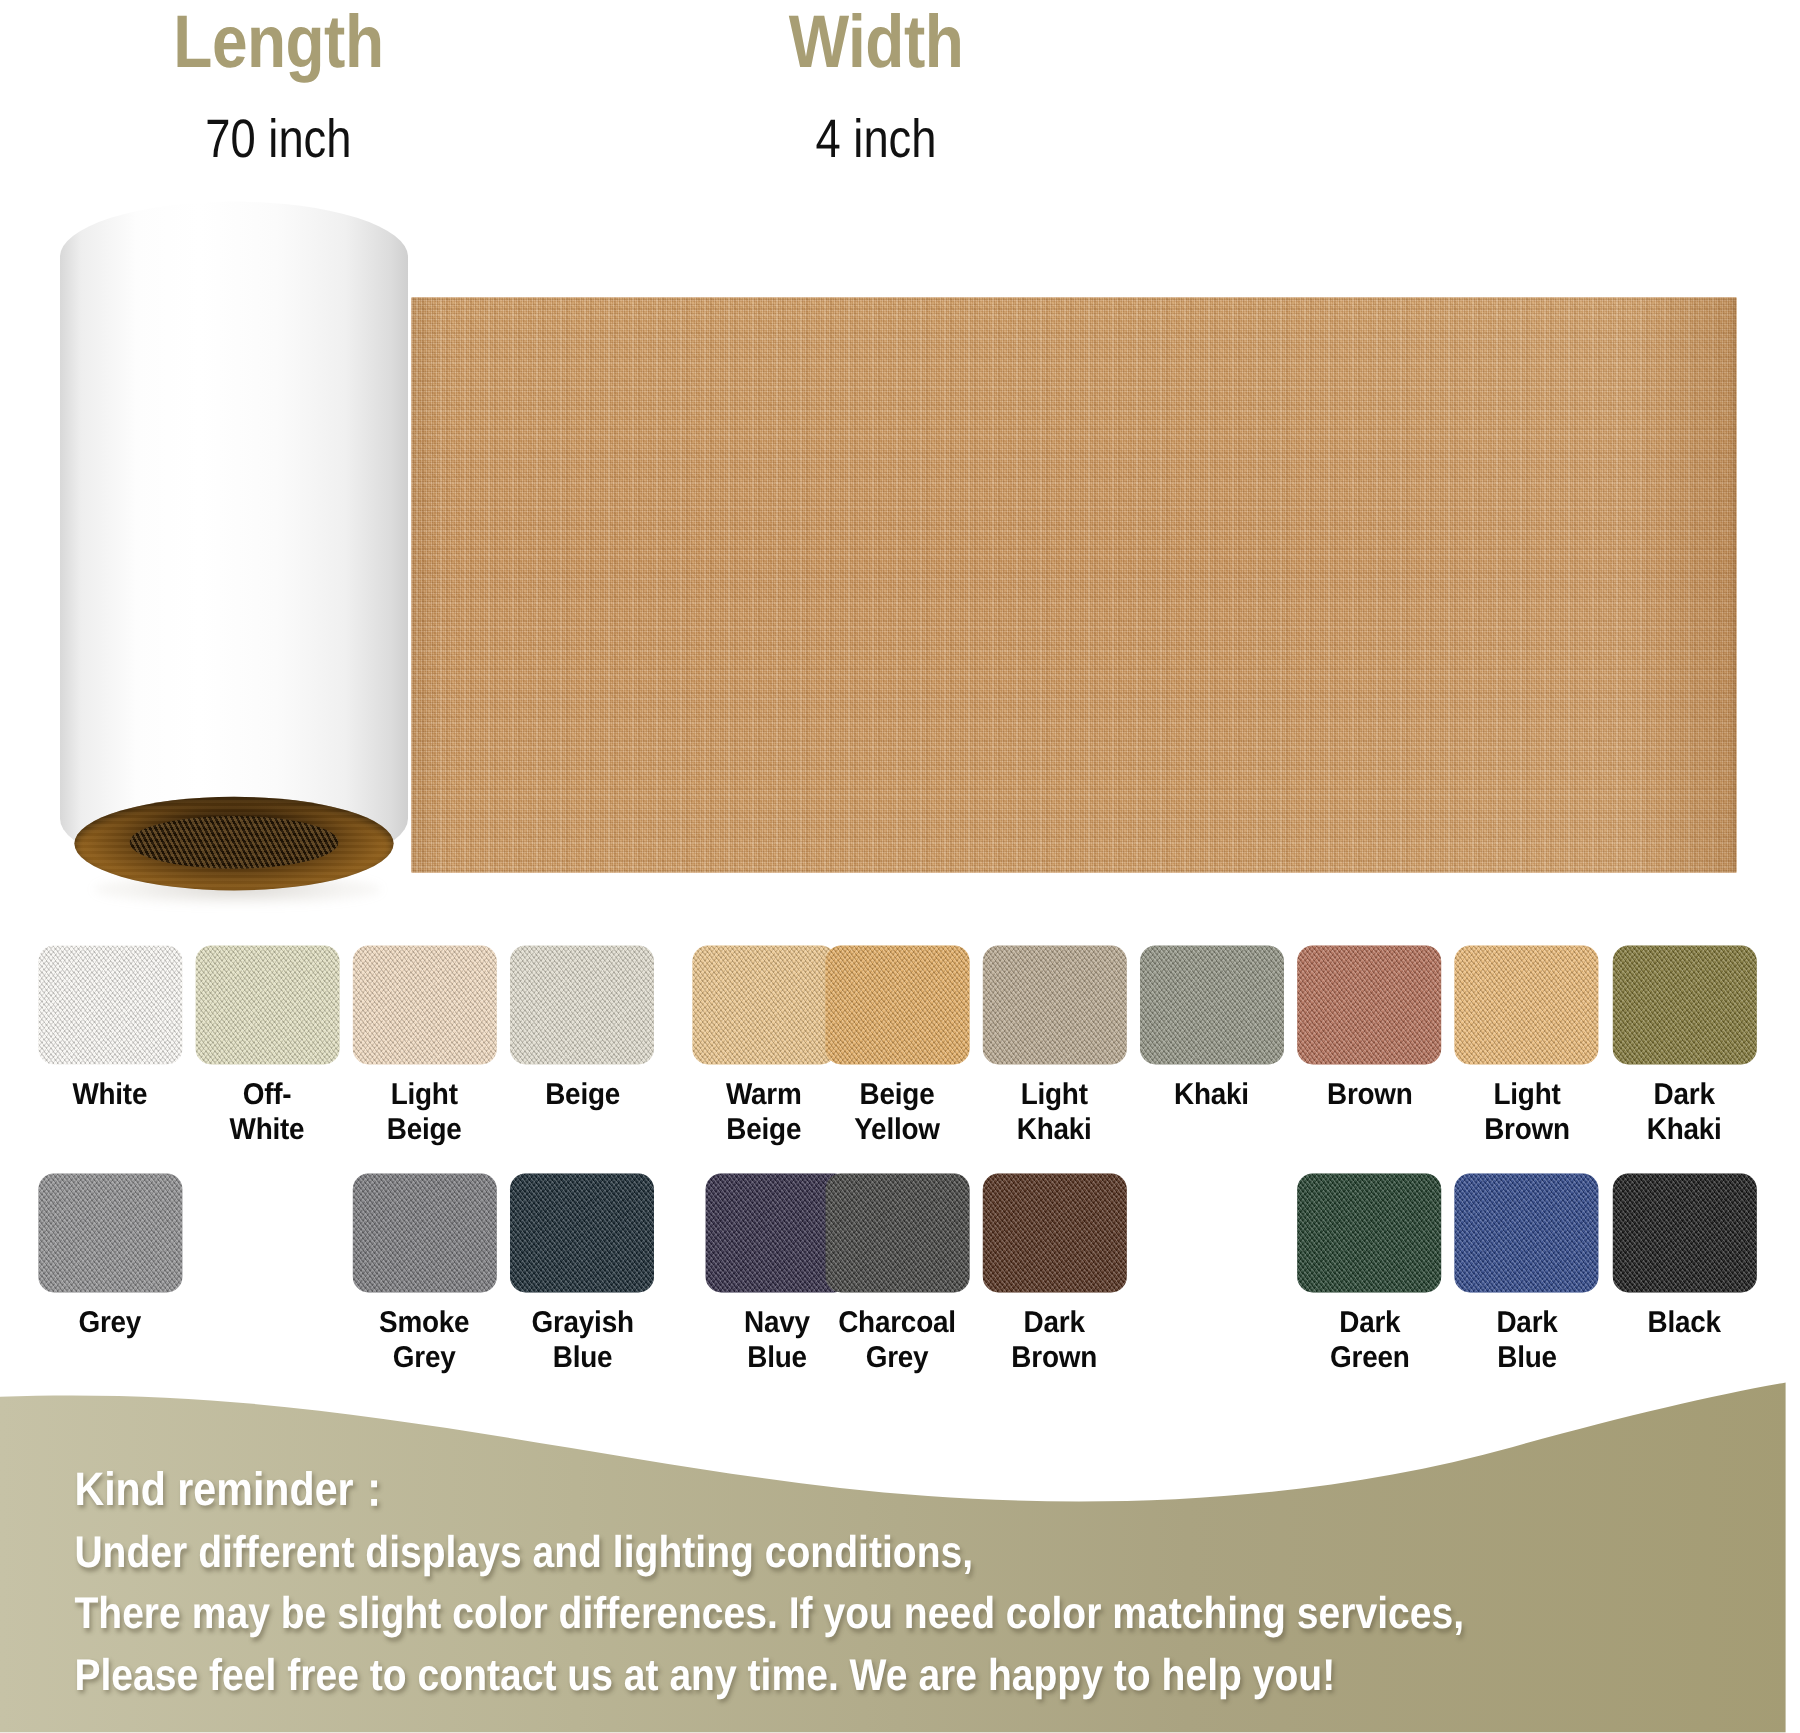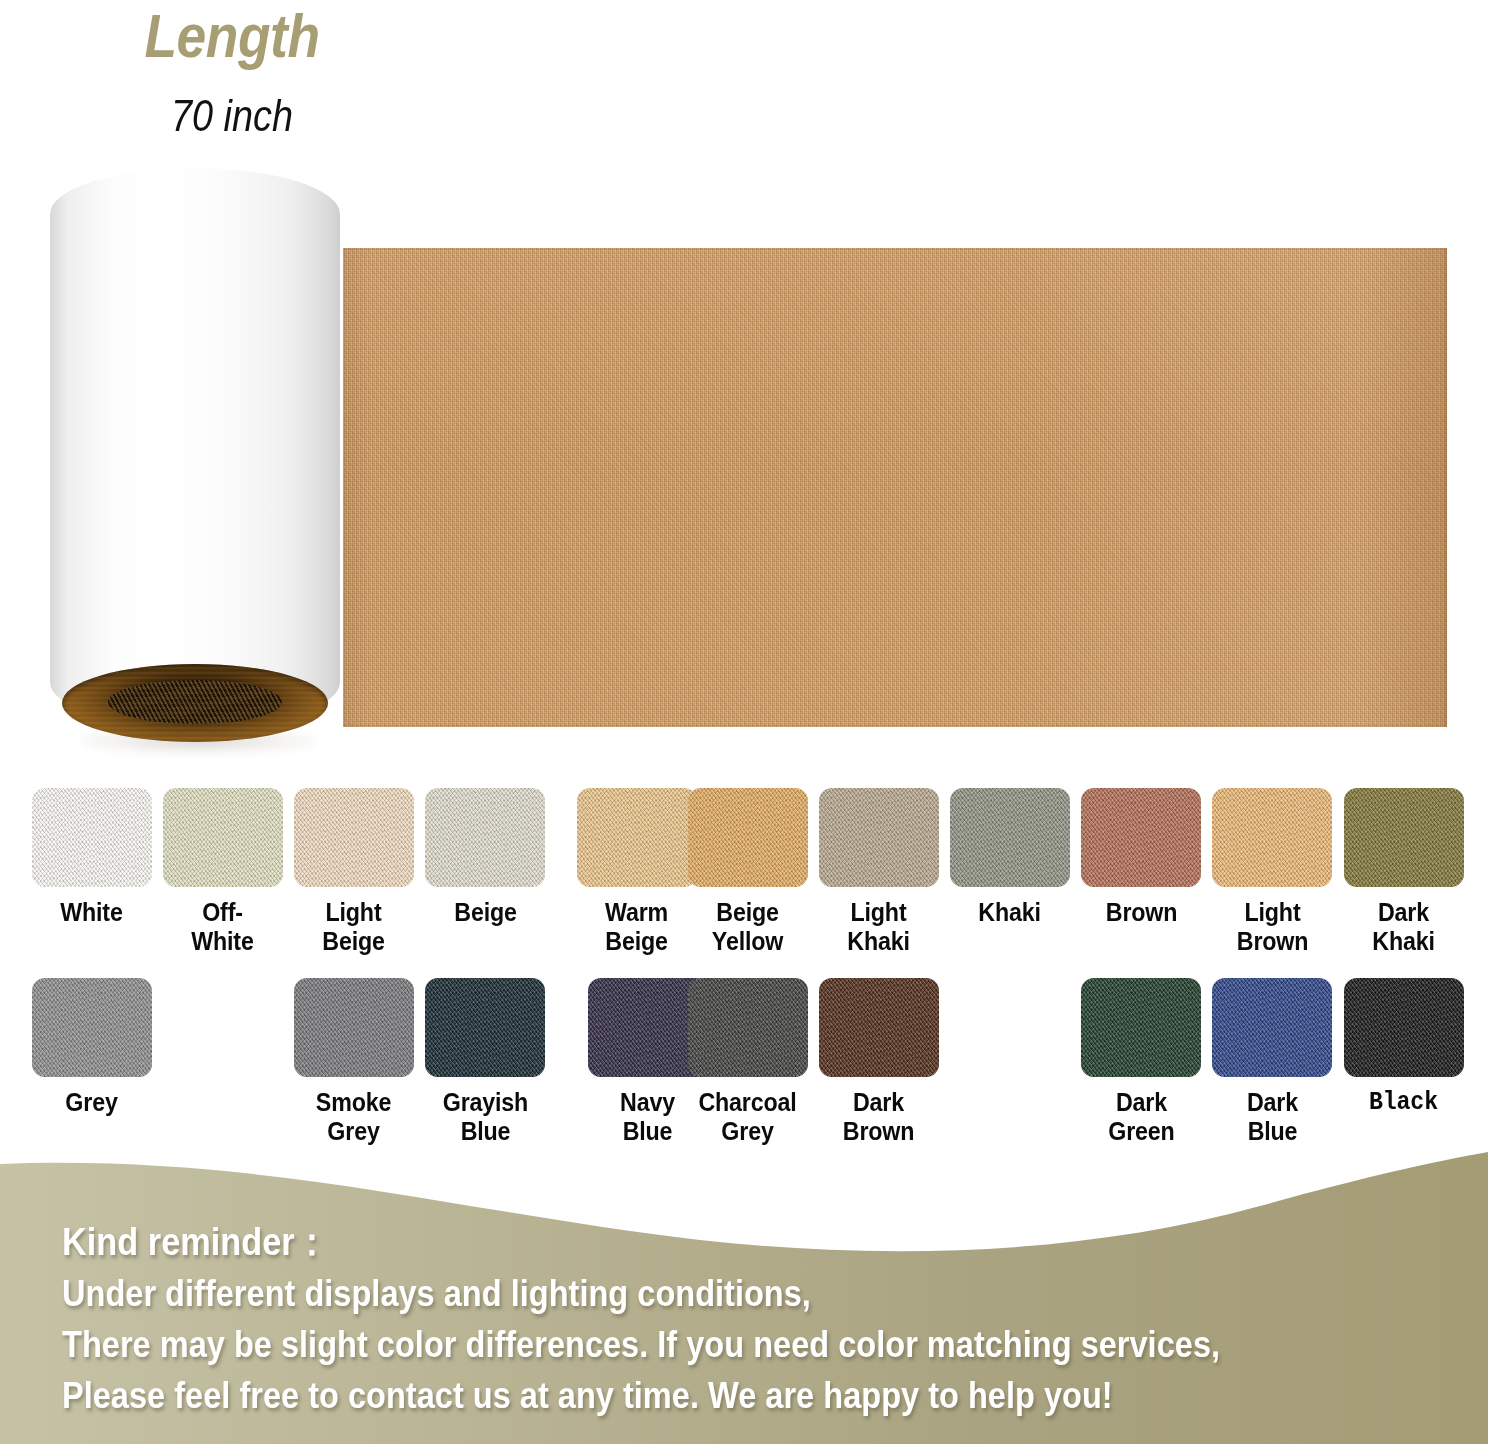--- a/index.html
+++ b/index.html
@@ -12,21 +12,21 @@
     height: 1444px;
     position: relative;
     overflow: hidden;
     font-family: "Liberation Sans", sans-serif;
     -webkit-font-smoothing: antialiased;
   }
 
   
   .specs {
     position: absolute;
-    top: 0; left: 0; width: 1500px; height: 170px; font-style: italic;
+    top: 0; left: 0; width: 1500px; height: 170px;
   }
   .spec {
     position: absolute;
     text-align: center;
     width: 420px;
   }
   .spec-0 { left: 22px;  top: 0; }
   .spec-1 { left: 520px; top: 0; }
   .spec-2 { left: 1012px; top: 0; }
   .spec-title {
@@ -243,20 +243,24 @@
   }
 </style>
 </head>
 <body>
 
 <div class="specs">
   <div class="spec spec-0">
     <div class="spec-title">Length</div>
     <div class="spec-value">70 inch</div>
   </div>
+  <div class="spec spec-1">
+    <div class="spec-title">Width</div>
+    <div class="spec-value">4 inch</div>
+  </div>
 </div>
 
 <div class="photo">
   <div class="tape-strip"></div>
   <div class="roll">
     <div class="roll-shadow"></div>
     <div class="roll-body"></div>
     <div class="roll-core"></div>
   </div>
 </div>
@@ -334,21 +338,21 @@
         <div class="swatch-label">Dark<br>Brown</div>
       </div>
       <div class="swatch-cell" style="left: 1075.6px;">
         <div class="swatch-chip" style="background-color: rgb(28, 58, 39);"></div>
         <div class="swatch-label">Dark<br>Green</div>
       </div>
       <div class="swatch-cell" style="left: 1206.8px;">
         <div class="swatch-chip" style="background-color: rgb(42, 66, 133);"></div>
         <div class="swatch-label">Dark<br>Blue</div>
       </div>
-      <div class="swatch-cell" style="left: 1338px; font-family: Liberation Mono, monospace;">
+      <div class="swatch-cell" style="left: 1338px;">
         <div class="swatch-chip" style="background-color: rgb(22, 22, 22);"></div>
         <div class="swatch-label">Black</div>
       </div>
     </div>
 </div>
 
 <div class="reminder">
   <svg class="reminder-bg" viewBox="0 0 1500 294" preserveAspectRatio="none">
     <defs>
       <linearGradient id="remGrad" x1="0" y1="0" x2="1" y2="0">

